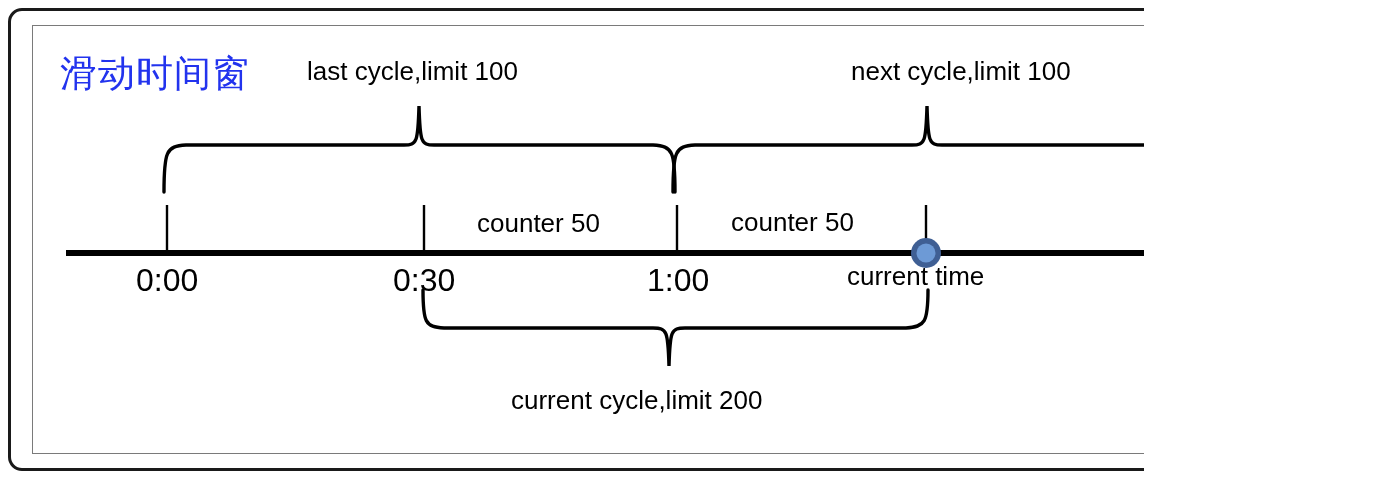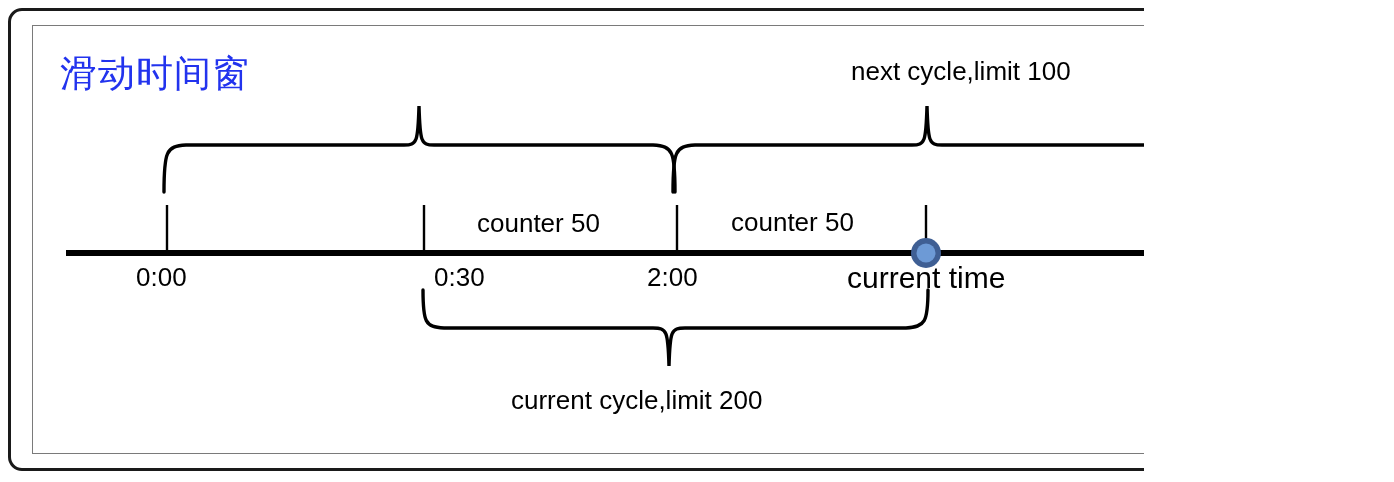--- a/index.html
+++ b/index.html
@@ -58,24 +58,24 @@
     font-weight: 400;
     letter-spacing: 1px;
   }
   .cycle-label {
     font-size: 26px;
   }
   .counter-label {
     font-size: 26px;
   }
   .tick-label {
-    font-size: 26px;
+    font-size: 32px;
   }
   .current-time-label {
-    font-size: 30px;
+    font-size: 26px;
   }
 </style>
 </head>
 <body>
 
 <div id="canvas">
 
   <div class="outer-frame"></div>
   <div class="inner-frame"></div>
 
@@ -114,27 +114,28 @@
              C 423 322, 425 327, 444 328
              L 653 328
              C 667 328, 668 331, 669 366
              C 670 331, 671 328, 685 328
              L 906 328
              C 925 327, 928 322, 928 290" fill="none" stroke="#000000" stroke-width="3.4" stroke-linecap="round"></path>
   </svg>
 
   <div class="lbl title-cn" style="left:60px; top:55px;">滑动时间窗</div>
 
+  <div class="lbl cycle-label" style="left:307px; top:58px;">last cycle,limit 100</div>
   <div class="lbl cycle-label" style="left:851px; top:58px;">next cycle,limit 100</div>
 
   <div class="lbl counter-label" style="left:477px; top:210px;">counter 50</div>
   <div class="lbl counter-label" style="left:731px; top:209px;">counter 50</div>
 
   <div class="lbl tick-label" style="left:136px; top:264px;">0:00</div>
-  <div class="lbl tick-label" style="left:393px; top:264px;margin-left:41px;">0:30</div>
-  <div class="lbl tick-label" style="left:647px; top:264px;">2:00</div>
+  <div class="lbl tick-label" style="left:393px; top:264px;">0:30</div>
+  <div class="lbl tick-label" style="left:647px; top:264px;">1:00</div>
   <div class="lbl tick-label" style="left:1154px; top:264px;">9:00</div>
 
   <div class="lbl current-time-label" style="left:847px; top:263px;">current time</div>
 
   <div class="lbl cycle-label" style="left:511px; top:387px;">current cycle,limit 200</div>
 
 </div>
 
 </body></html>

